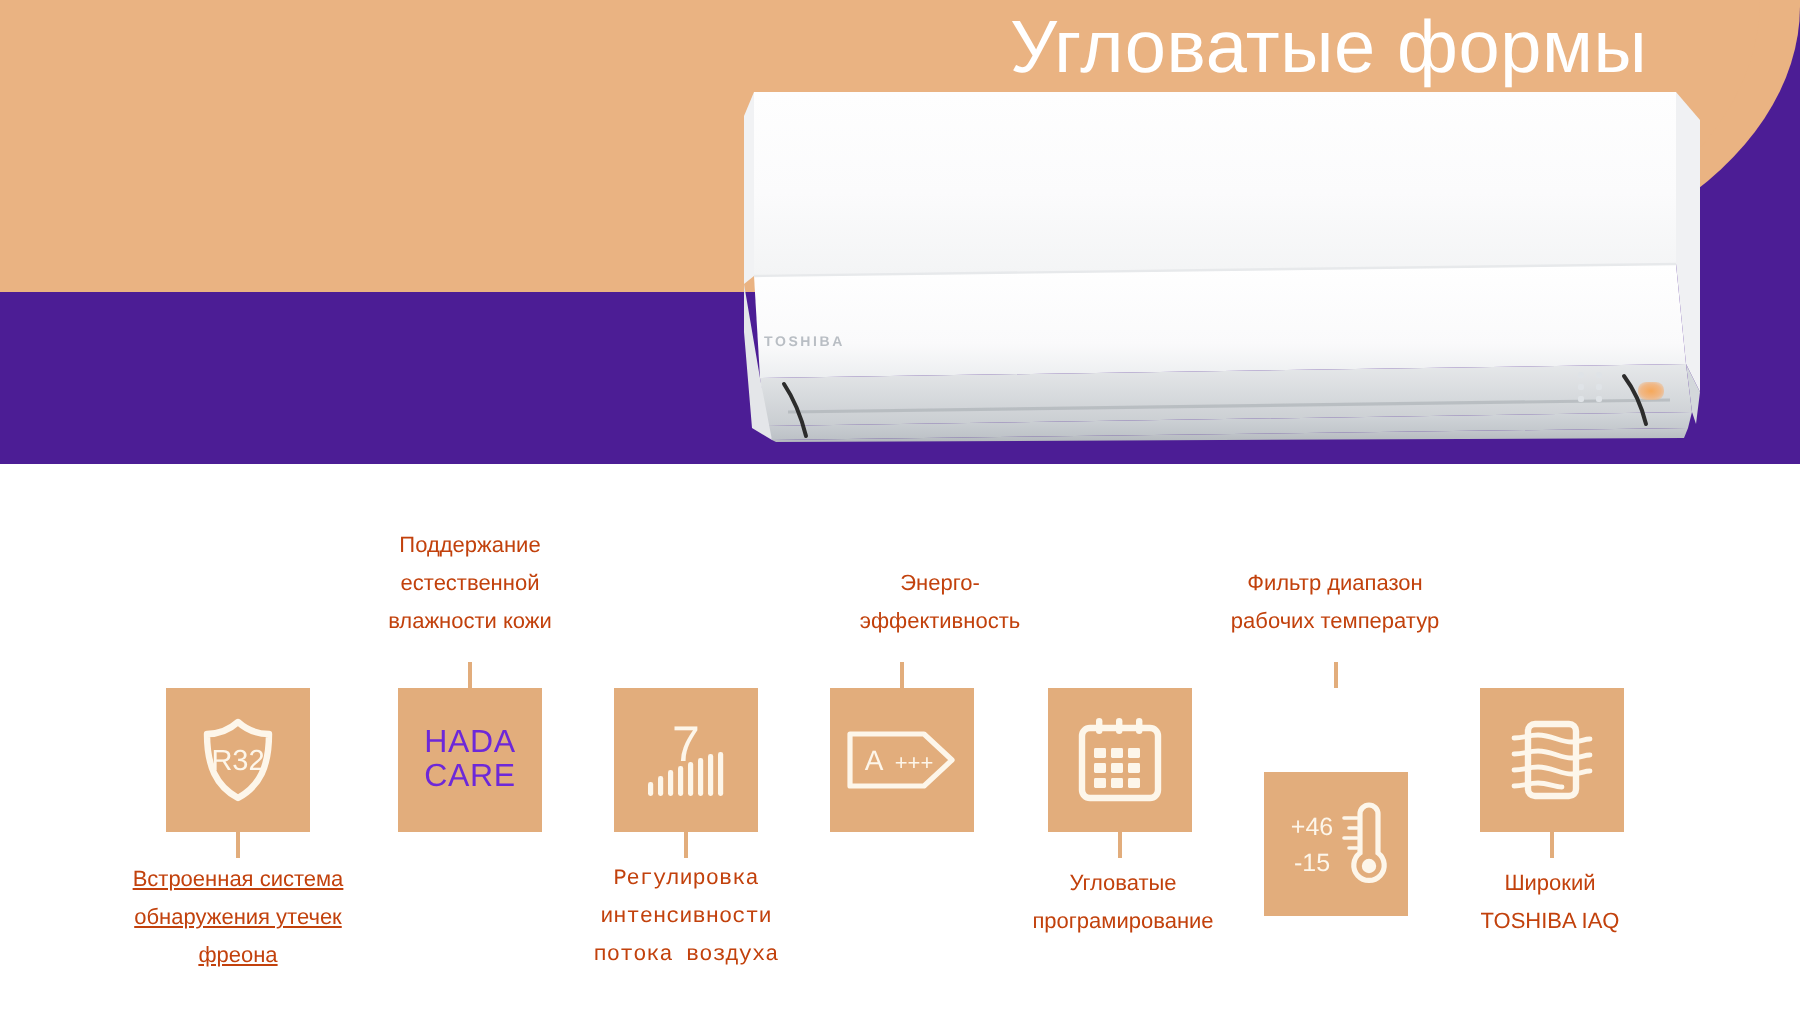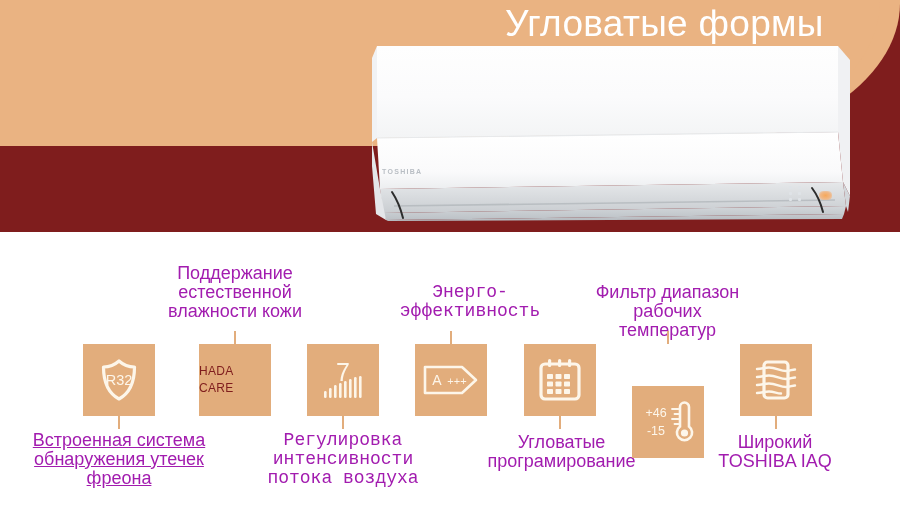--- a/index.html
+++ b/index.html
@@ -8,21 +8,21 @@
     font-family: "Liberation Sans", sans-serif;
     background:#ffffff;
     position:relative;
     overflow:hidden;
     -webkit-font-smoothing:antialiased;
   }
 
   
   #hero {
     position:absolute; left:0; top:0; width:900px; height:232px;
-    background:#7f1d1d;
+    background:#4c1d95;
     overflow:hidden;
   }
   
   #hero-band {
     position:absolute; left:0; top:0; width:660px; height:146px;
     background:#eab382;
   }
   
   #hero-lobe {
     position:absolute; left:430px; top:-120px;
@@ -79,27 +79,27 @@
     background:#e2ad7c;
     display:flex; align-items:center; justify-content:center;
   }
   .stem {
     position:absolute;
     width:2px; background:#e2ad7c;
     left:35px;
   }
   .caption {
     position:absolute;
-    font-size:18px; line-height:19px; color:#a21caf;
+    font-size:11px; line-height:19px; color:#c2410c;
     text-align:center; white-space:pre-line;
   }
 
   .tile-text {
-    color:#7f1d1d; font-size:12px; line-height:17px;
-    text-align:left; font-weight:400; letter-spacing:0.3px;
+    color:#6d28d9; font-size:16px; line-height:17px;
+    text-align:center; font-weight:400; letter-spacing:0.3px;
   }
 
   svg { display:block; }
 </style>
 </head>
 <body>
 
 <div id="hero">
 
   <div id="hero-lobe"></div>
@@ -216,21 +216,21 @@
         </g>
       </svg>
     </div>
     <div class="stem" style="left:342px; top:184px; height:13px;"></div>
     <div class="caption" style="left:263px; top:199px; width:160px;font-family:Liberation Mono, monospace;">Регулировка
 интенсивности
 потока воздуха</div>
   </div>
 
   <div class="feature">
-    <div class="caption" style="left:390px; top:51px; width:160px;font-family:Liberation Mono, monospace;">Энерго-
+    <div class="caption" style="left:390px; top:51px; width:160px;">Энерго-
 эффективность</div>
     <div class="stem" style="left:450px; top:99px; height:13px;"></div>
     <div class="tile" style="left:415px; top:112px;">
       <svg width="58" height="34" viewBox="0 0 58 34">
         <path d="M3,4 L40,4 L54,17 L40,30 L3,30 Z" fill="none" stroke="#fdf6ea" stroke-width="2.6" stroke-linejoin="round"></path>
         <text x="15" y="18.5" fill="#fdf6ea" font-family="'Liberation Sans',sans-serif" font-size="14" text-anchor="middle" dominant-baseline="middle">A</text>
         <text x="35" y="19" fill="#fdf6ea" font-family="'Liberation Sans',sans-serif" font-size="11" text-anchor="middle" dominant-baseline="middle">+++</text>
       </svg>
     </div>
   </div>

